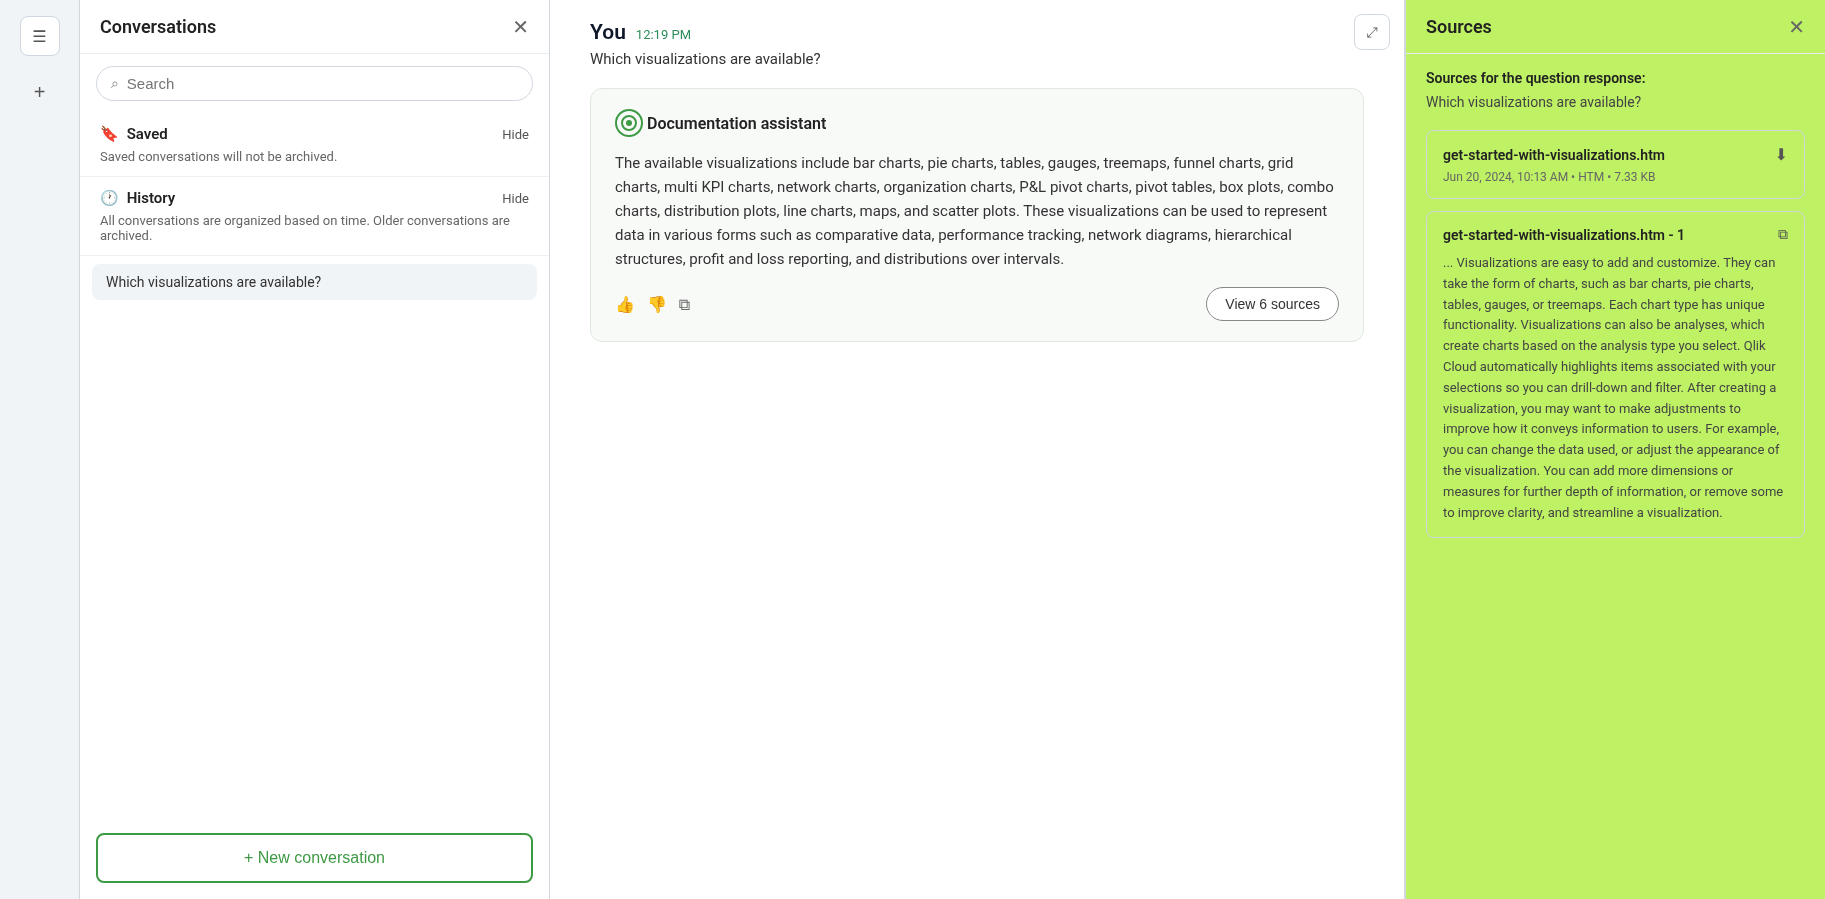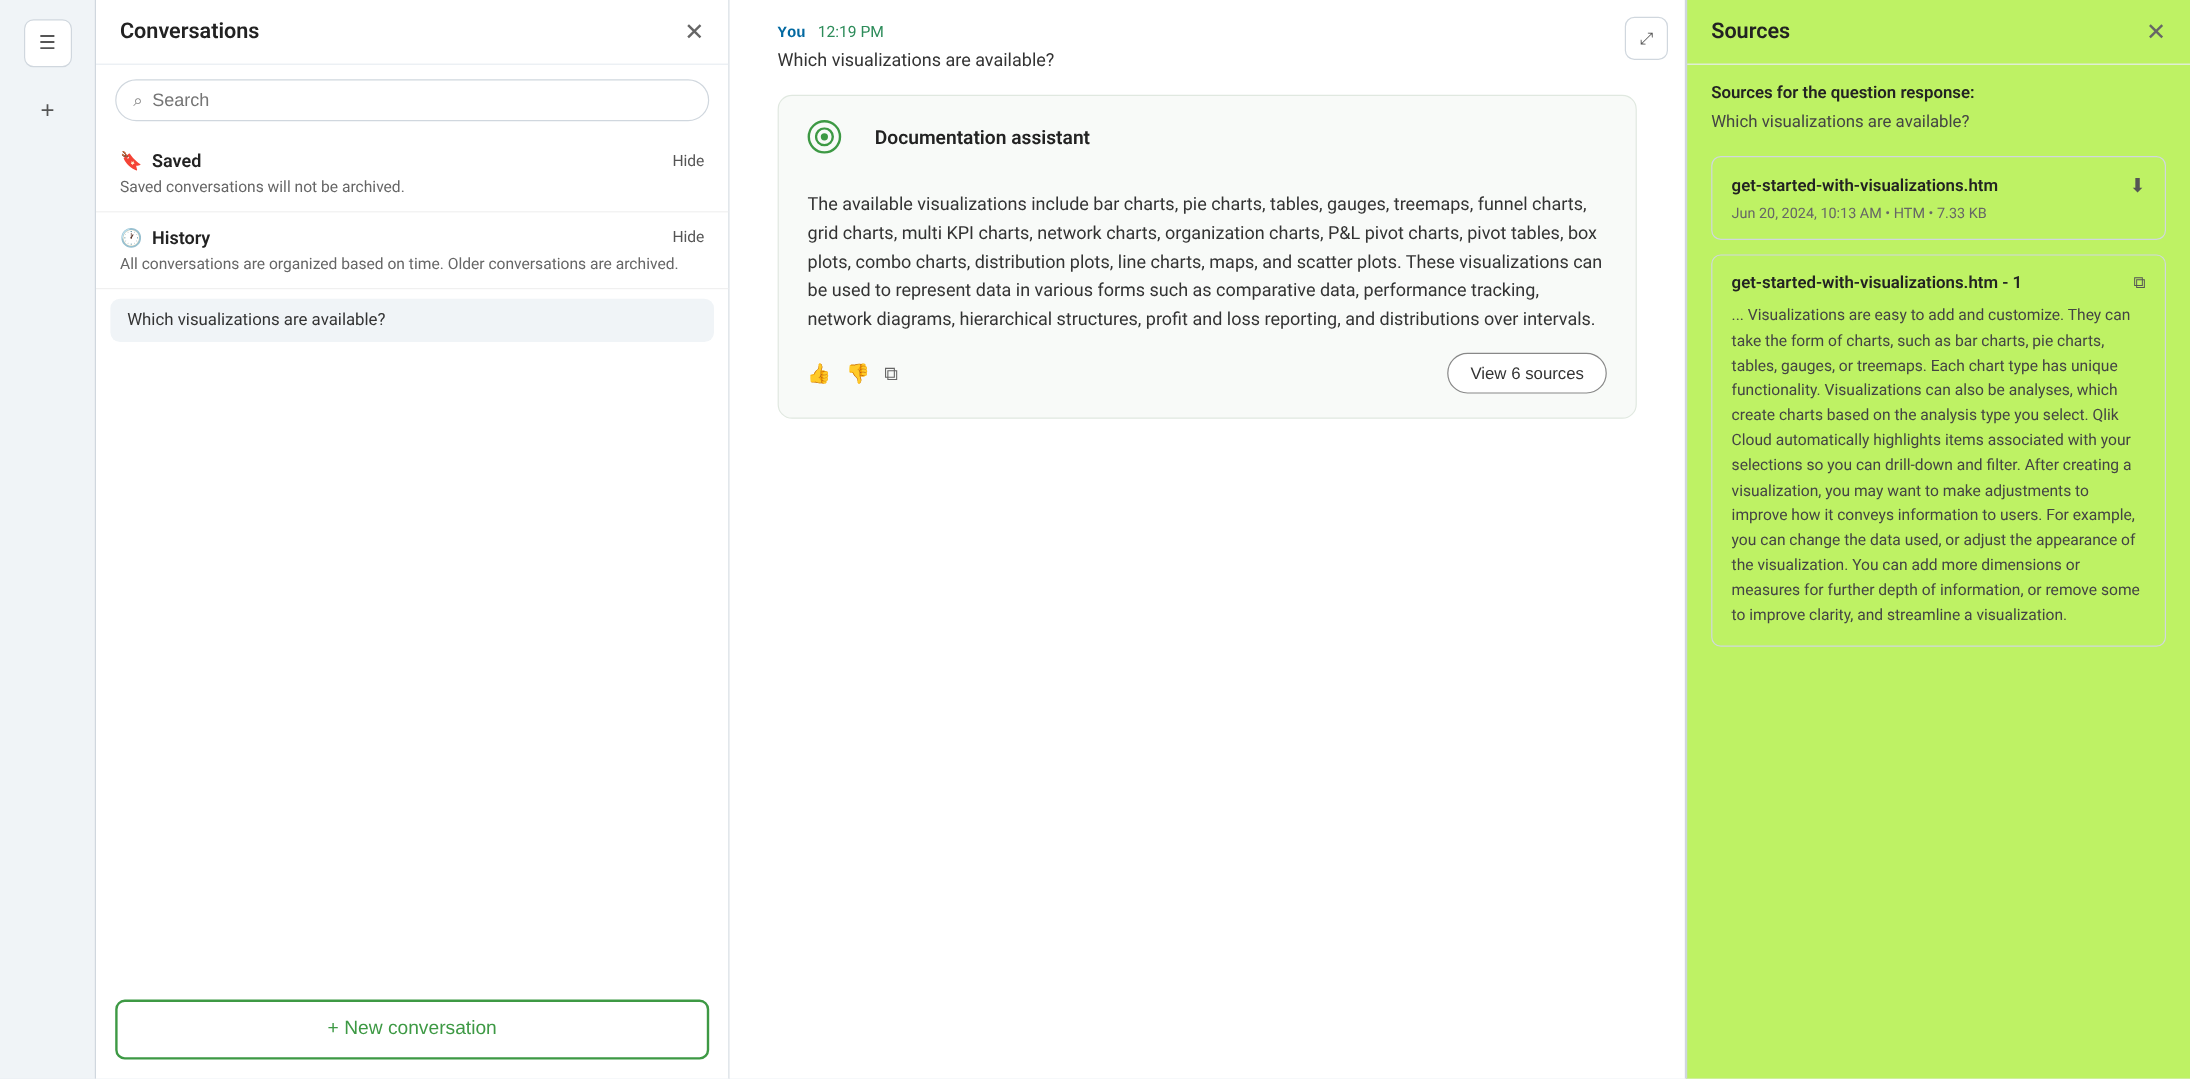--- a/index.html
+++ b/index.html
@@ -40,21 +40,21 @@
     }
     .icon-btn.borderless {
       border: none;
       background: transparent;
       font-size: 20px;
       color: #555;
     }
 
     
     .conversations-panel {
-      width: 528px;
+      width: 470px;
       background: white;
       border-right: 1px solid #d0d7de;
       display: flex;
       flex-direction: column;
       height: 100%;
     }
 
     .panel-header {
       display: flex;
       align-items: center;
@@ -203,23 +203,22 @@
 
     .user-message-header {
       display: flex;
       align-items: baseline;
       gap: 10px;
       margin-bottom: 6px;
     }
 
     .user-label {
       font-weight: 600;
-      font-size: 13px;
-      color: #0369a1;
-      font-family: Liberation Mono, monospace;
+      font-size: 21px;
+      color: #0f172a;
     }
 
     .msg-time {
       font-size: 13px;
       color: #2d8c5a;
     }
 
     .user-msg-text {
       font-size: 15px;
       color: #333;
@@ -229,22 +228,22 @@
       background: #f8faf8;
       border: 1px solid #e0e8e0;
       border-radius: 12px;
       padding: 20px 24px;
       margin-bottom: 20px;
     }
 
     .assistant-header {
       display: flex;
       align-items: center;
-      gap: 28px;
-      margin-bottom: 30px;
+      gap: 4px;
+      margin-bottom: 14px;
     }
 
     .assistant-avatar {
       width: 28px;
       height: 28px;
       border-radius: 50%;
       border: 2px solid #3d9944;
       display: flex;
       align-items: center;
       justify-content: center;

